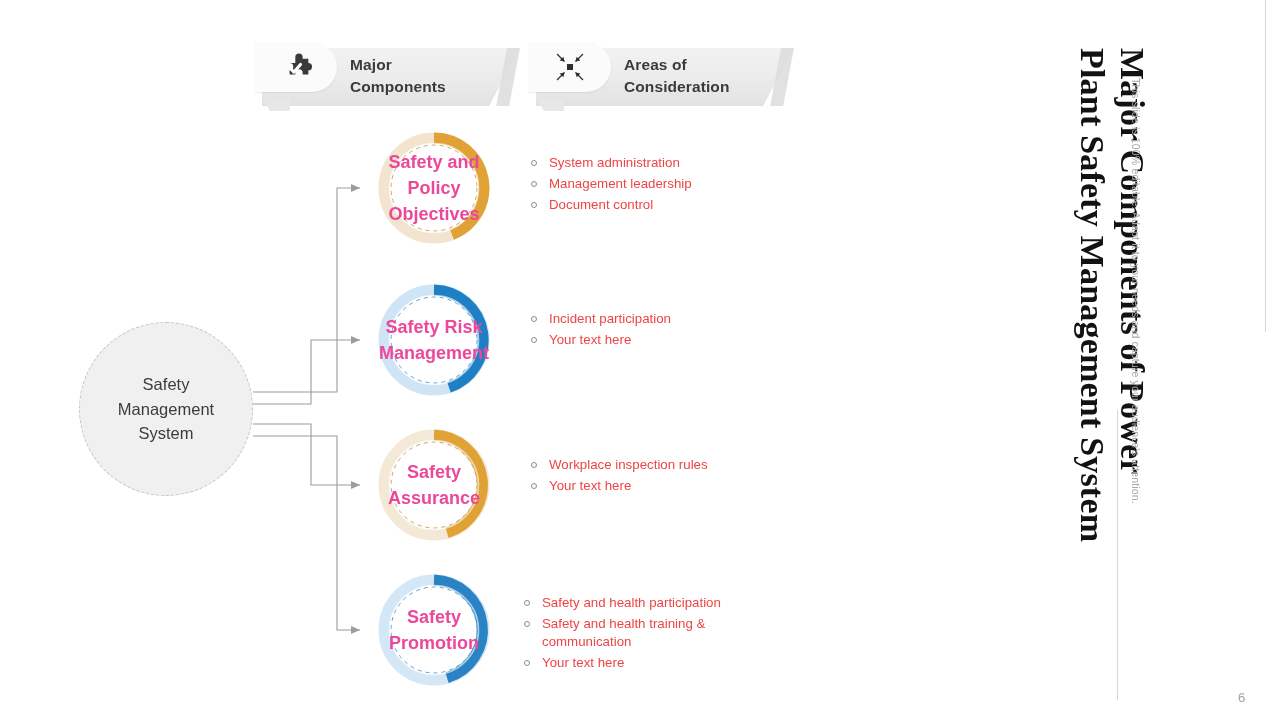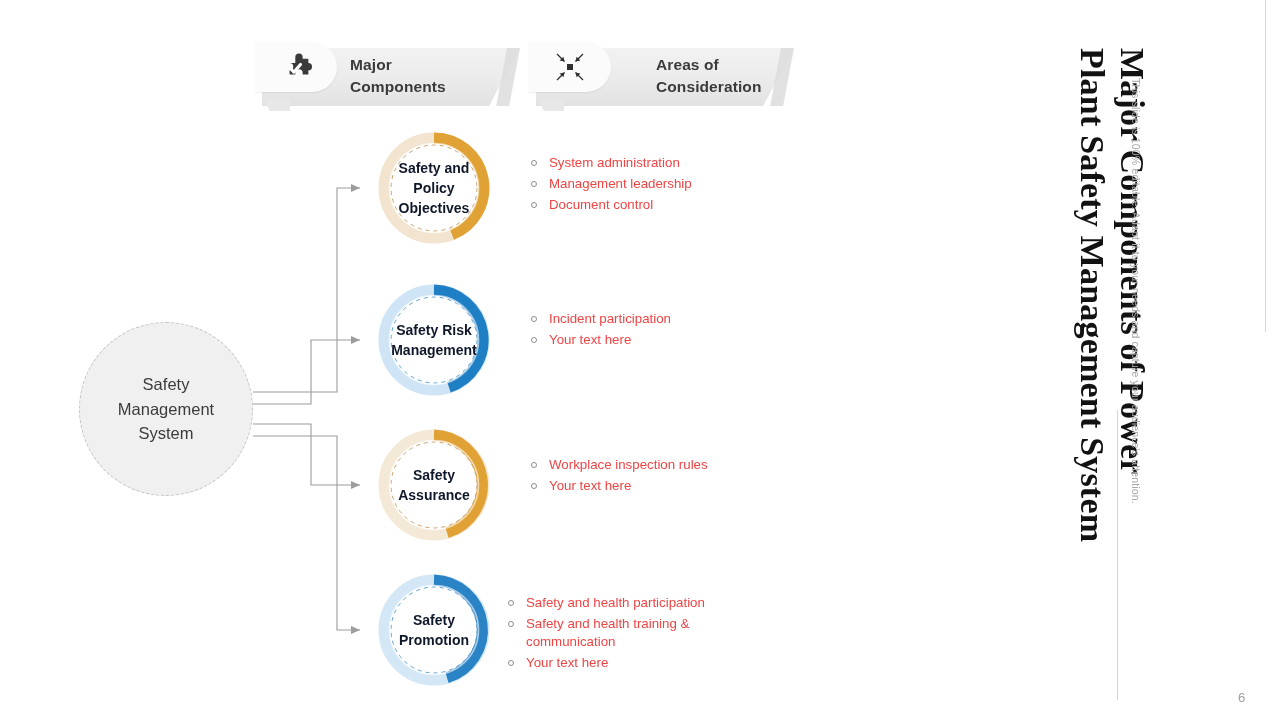--- a/index.html
+++ b/index.html
@@ -89,23 +89,23 @@
     position: absolute;
     width: 114px; height: 114px;
   }
   .ringwrap { position: absolute; inset: 0; }
   .ringwrap svg { position: absolute; left: 0; top: 0; }
   .node .label {
     position: absolute;
     inset: 0;
     display: flex; align-items: center; justify-content: center;
     text-align: center;
-    font-size: 14px;
+    font-size: 18px;
     font-weight: bold;
-    color: #0f172a;
+    color: #ec4899;
     line-height: 1.45;
     padding: 0 10px;
   }
 
   
   .bullets {
     position: absolute;
     width: 300px;
   }
   .bullets .row {
@@ -223,21 +223,21 @@
             <path d="M33 31 L25.5 23.5"></path>
         </g>
         <g fill="#2f2f2f">
           <polygon points="14.5,12.5 9.6,11.6 13.4,7.8"></polygon>
           <polygon points="25.5,12.5 30.4,11.6 26.6,7.8"></polygon>
           <polygon points="14.5,23.5 9.6,24.4 13.4,28.2"></polygon>
           <polygon points="25.5,23.5 30.4,24.4 26.6,28.2"></polygon>
         </g>
       </svg>
     </div>
-    <div class="btext" style="white-space: pre-line; margin-left: 32px;">Areas of
+    <div class="btext" style="white-space: pre-line;">Areas of
 Consideration</div>
   </div>
 
   <div class="hub">
     <span style="white-space: pre-line;">Safety
 Management
 System</span>
   </div>
 
   <div class="node" style="left:377px; top:131px;">
@@ -323,21 +323,21 @@
     <div class="row">
       <div class="mark"></div>
       <div class="txt" style="white-space: pre-line;">Workplace inspection rules</div>
     </div>
     <div class="row">
       <div class="mark"></div>
       <div class="txt" style="white-space: pre-line;">Your text here</div>
     </div>
   </div>
 
-  <div class="bullets" style="left:508px; top:594px;">
+  <div class="bullets" style="left:524px; top:594px;">
     <div class="row">
       <div class="mark"></div>
       <div class="txt" style="white-space: pre-line;">Safety and health participation</div>
     </div>
     <div class="row">
       <div class="mark"></div>
       <div class="txt" style="white-space: pre-line;">Safety and health training &amp;
 communication</div>
     </div>
     <div class="row">

